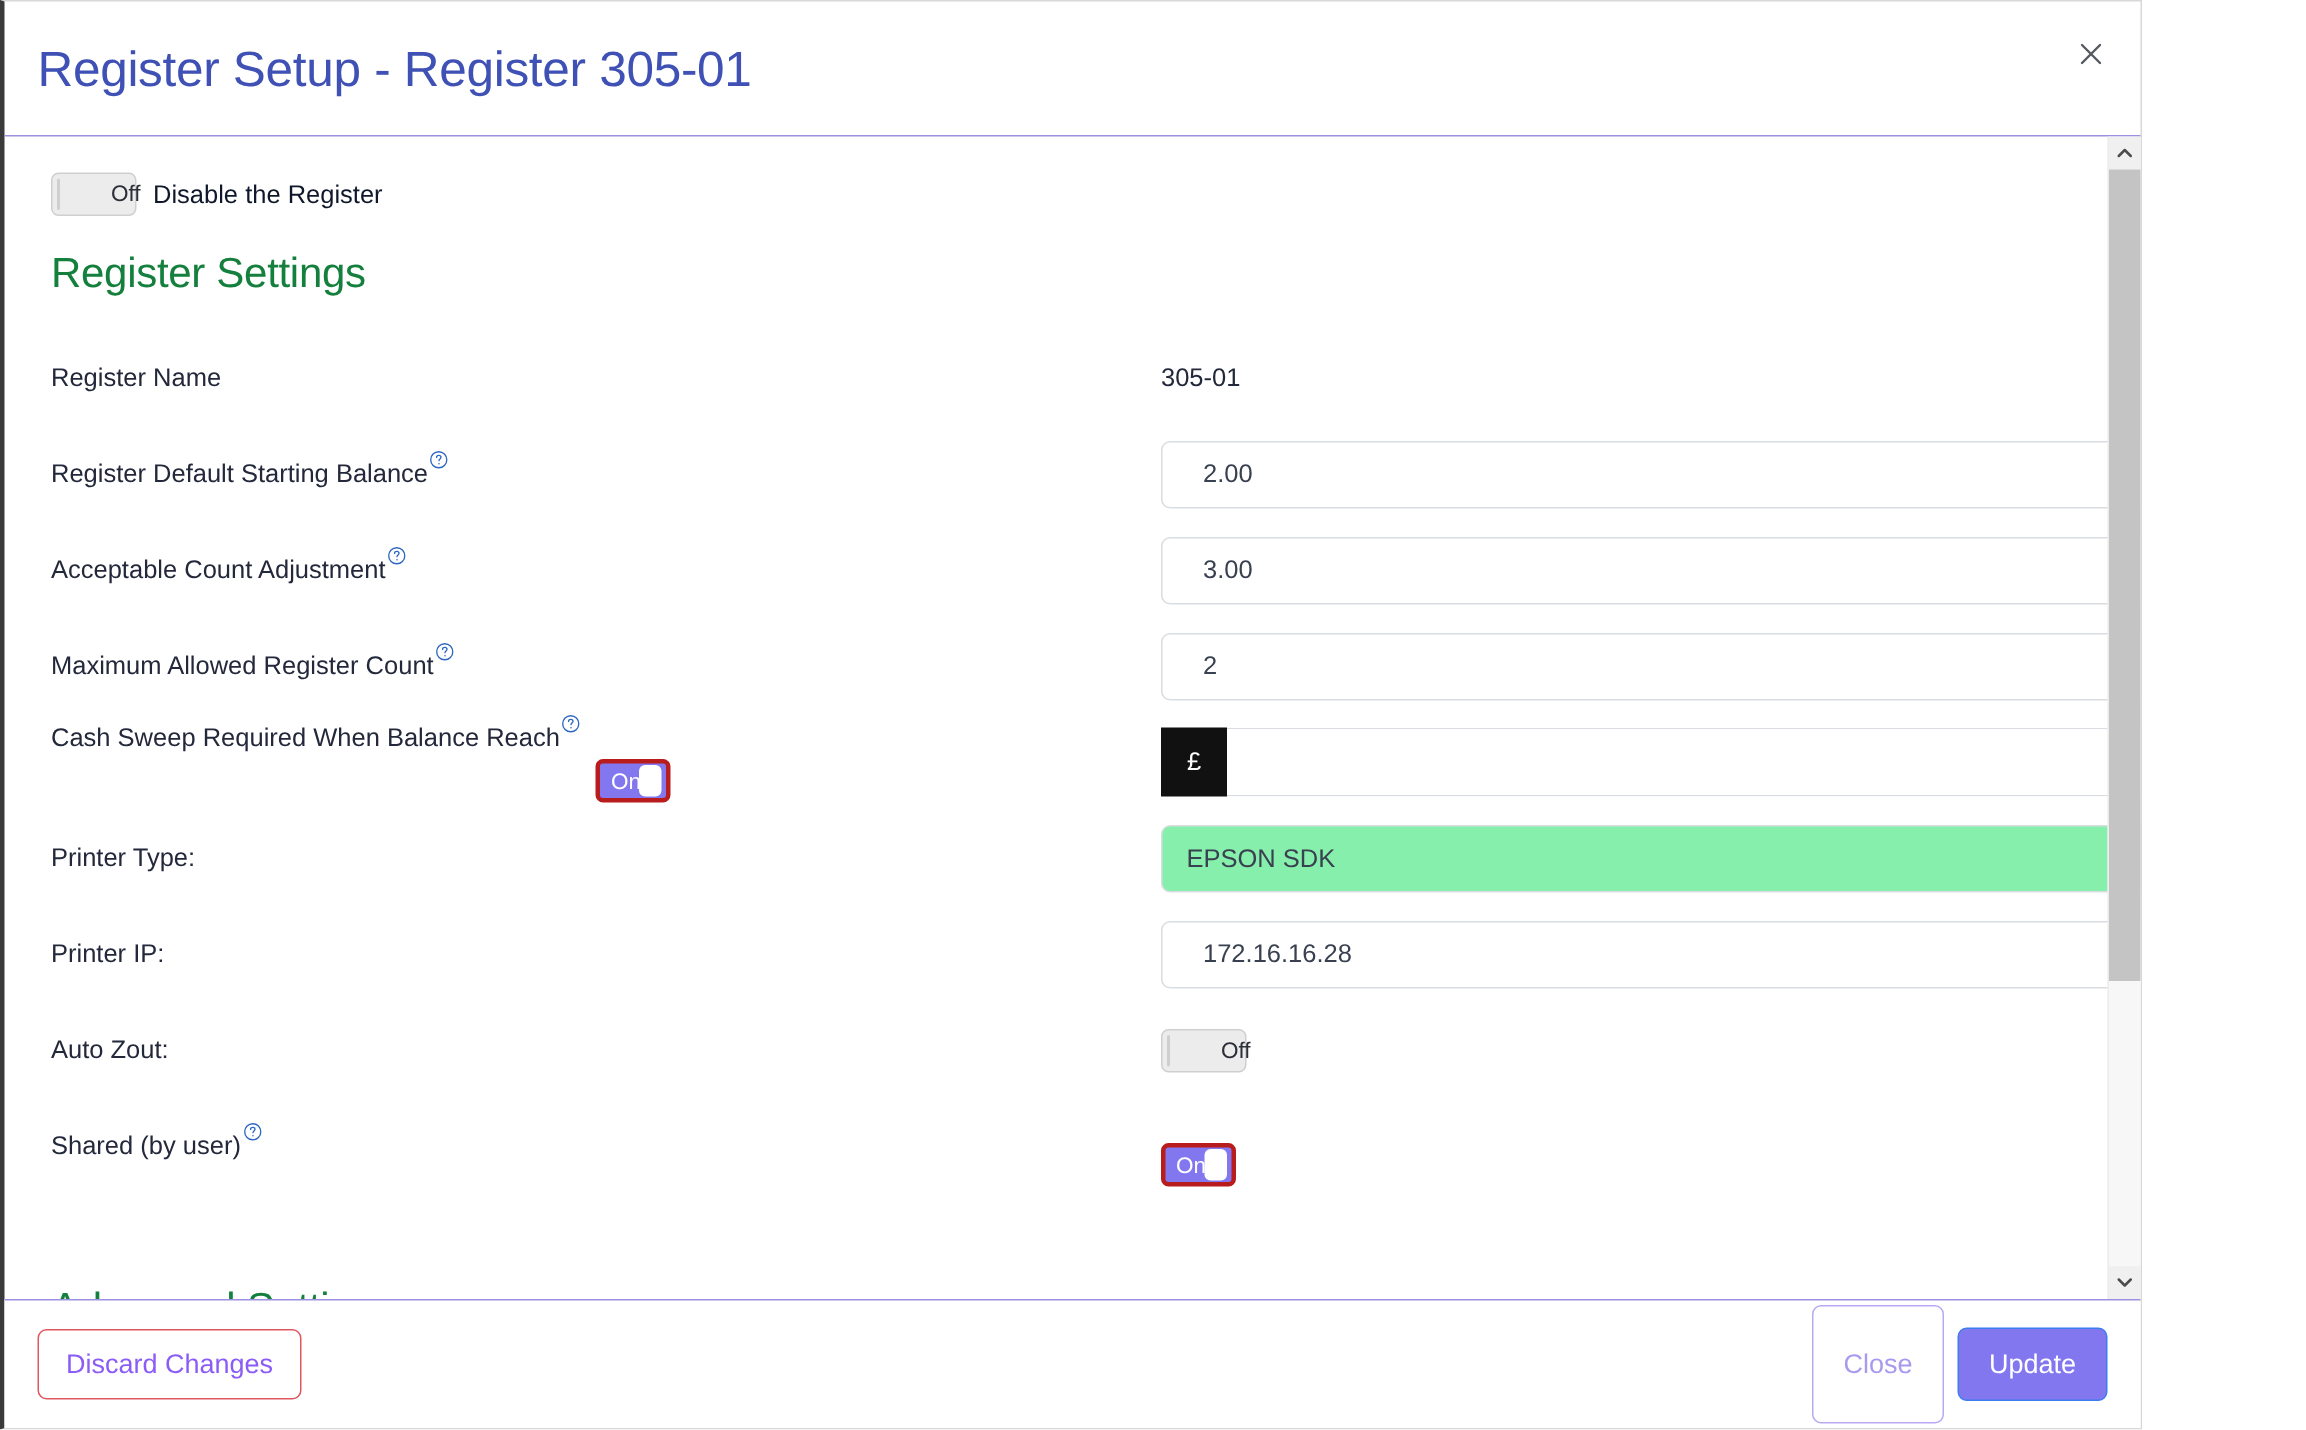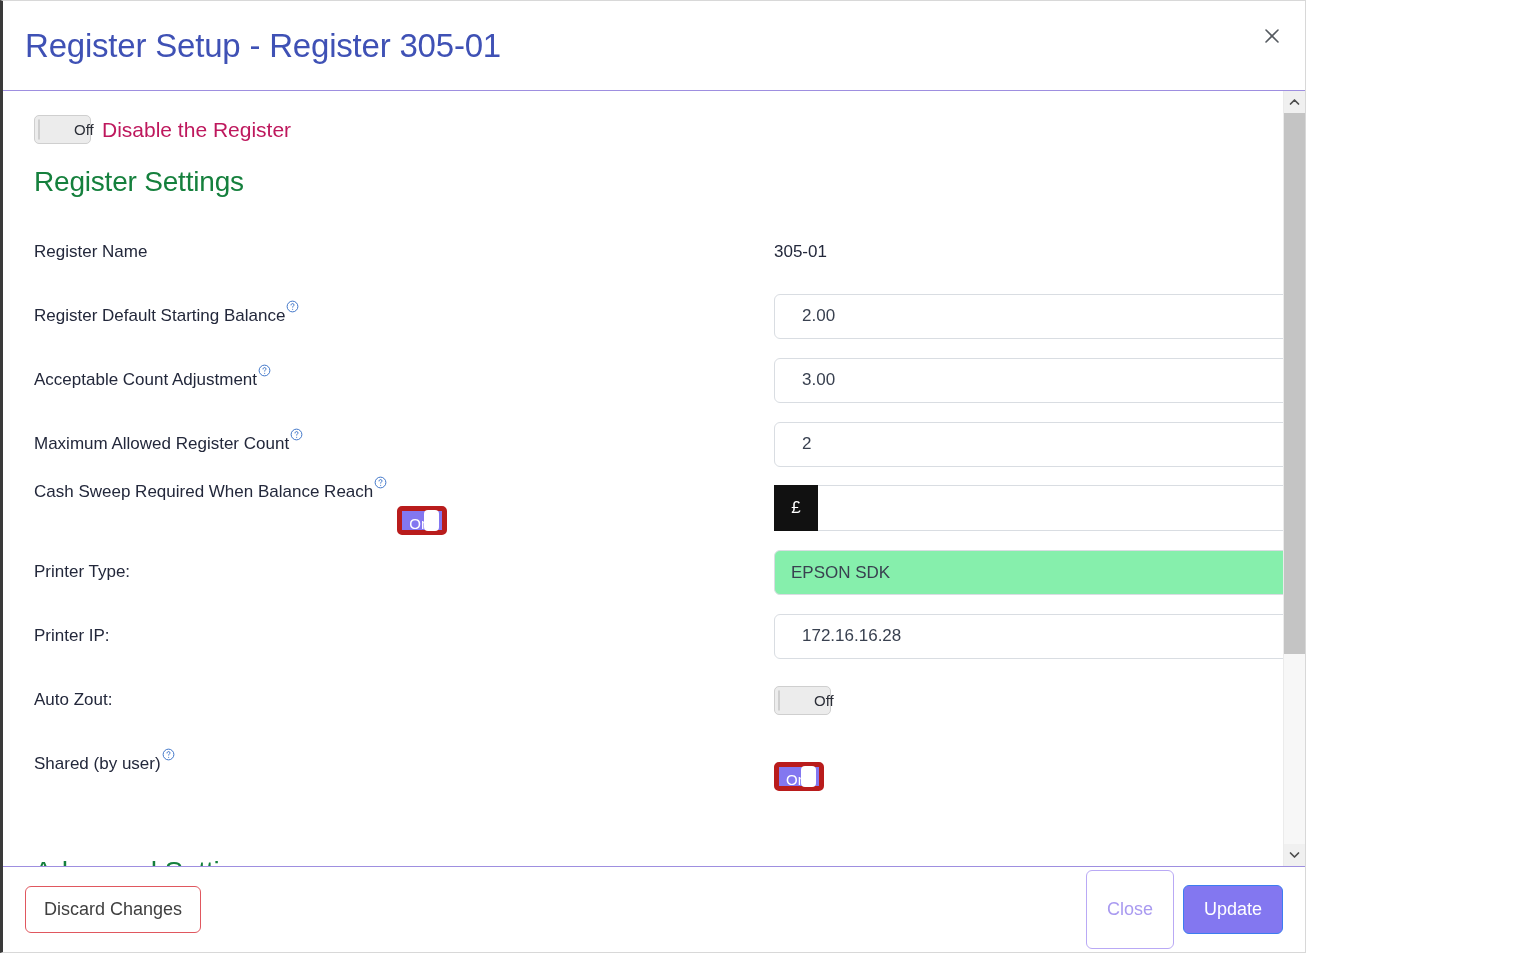--- a/index.html
+++ b/index.html
@@ -6,21 +6,21 @@
   html, body {
     margin: 0; padding: 0;
     width: 1537px; height: 953px;
     background: #ffffff;
     font-family: "Liberation Sans", sans-serif;
     overflow: hidden;
   }
 
   .modal {
     position: relative;
-    width: 1306px;
+    width: 1428px;
     height: 953px;
     background: #ffffff;
     border-left: 3px solid #3a3a3a;
     border-top: 1px solid #d8d8d8;
     border-right: 1px solid #d8d8d8;
     border-bottom: 1px solid #d8d8d8;
     display: flex;
     flex-direction: column;
   }
 
@@ -67,22 +67,22 @@
   }
 
   
   .disable-row {
     display: flex;
     align-items: center;
     gap: 11px;
     margin-bottom: 18px;
   }
   .disable-label {
-    font-size: 21px;
-    color: #be185d;
+    font-size: 17px;
+    color: #0f172a;
   }
 
   
   .toggle {
     display: inline-flex;
     align-items: center;
     height: 29px;
     border-radius: 5px;
     cursor: pointer;
     user-select: none;
@@ -103,21 +103,21 @@
     border: 1px solid #cfcfcf;
     border-radius: 4px;
   }
   .toggle.off .tlabel {
     font-size: 15px;
     color: #2c2f38;
     margin-left: 6px;
   }
   .toggle.on {
     background: #8377f0;
-    border: 5px solid #b91c1c;
+    border: 3px solid #b91c1c;
     width: 50px;
     padding-right: 3px;
     justify-content: flex-end;
     margin-top: 24px;
   }
   .toggle.on .tlabel {
     font-size: 15px;
     color: #ffffff;
     position: absolute;
     left: 7px;
@@ -312,21 +312,21 @@
   }
   .btn {
     font-family: "Liberation Sans", sans-serif;
     cursor: pointer;
     border-radius: 6px;
     outline: none;
   }
   .btn-discard {
     background: #ffffff;
     border: 1px solid #e0575f;
-    color: #404040;
+    color: #8b5cf6;
     font-size: 18px;
     padding: 12px 18px;
   }
   .footer-right {
     margin-left: auto;
     display: flex;
     align-items: center;
     gap: 9px;
   }
   .btn-close {

